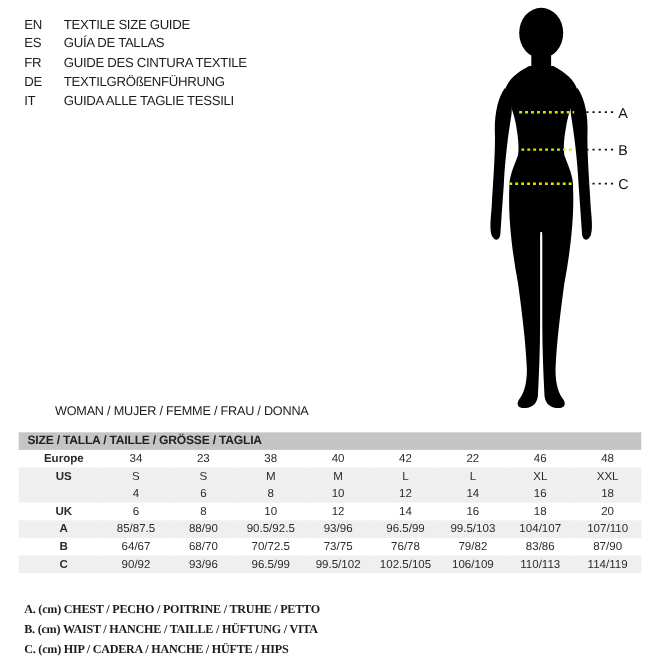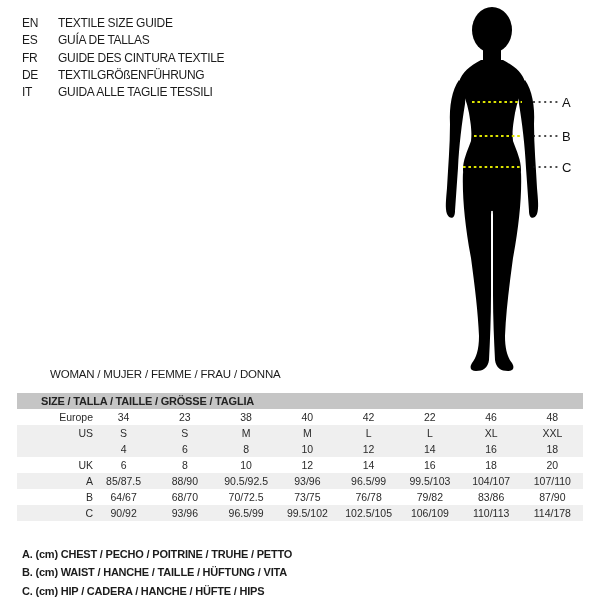--- a/index.html
+++ b/index.html
@@ -16,29 +16,29 @@
   #figure{position:absolute;left:420px;top:0;width:180px;height:380px;}
   .fig-letter{position:absolute;left:562px;font-size:13px;font-weight:normal;color:#111;}
   #letter-a{top:95px;} #letter-b{top:129px;} #letter-c{top:160px;}
 
   
   #section-title{position:absolute;left:22px;top:368px;font-weight:normal;font-size:11.5px;letter-spacing:-.2px;margin-left:28px;}
 
   
   #size-table-wrap{position:absolute;left:17px;top:393px;width:566px;}
   #size-table-header{height:16px;line-height:16px;background:#c5c5c5;color:#222;
-        font-weight:bold;font-size:11px;letter-spacing:-.2px;padding-left:24px;box-sizing:border-box;}
+        font-weight:bold;font-size:11px;letter-spacing:-.2px;padding-left:8px;box-sizing:border-box;}
   table{border-collapse:collapse;table-layout:fixed;width:566px;}
   td{height:16px;padding:0;font-size:10.5px;color:#2b2b2b;text-align:center;white-space:nowrap;}
-  td.row-label{text-align:right;padding-left:6px;width:70px;}
+  td.row-label{text-align:center;padding-left:6px;width:70px;font-weight:bold;}
   tr.shade{background:#efefef;}
 
   
   #measurement-legend{position:absolute;left:22px;top:545px;}
-  .legend-line{height:18.3px;line-height:18.3px;font-weight:bold;font-size:11px;letter-spacing:-.2px;white-space:nowrap;}
+  .legend-line{height:18.3px;line-height:18.3px;font-weight:bold;font-size:11px;letter-spacing:-.2px;white-space:nowrap;font-family:Liberation Serif, serif;}
 </style>
 </head>
 <body>
 
 <div id="page">
 
   <div id="language-list">
     <div class="lang-row">
       <span class="lang-code">EN</span><span class="lang-title">TEXTILE SIZE GUIDE</span>
     </div>
@@ -160,21 +160,21 @@
           </tr>
           <tr class="shade">
             <td class="row-label">C</td>
             <td>90/92</td>
             <td>93/96</td>
             <td>96.5/99</td>
             <td>99.5/102</td>
             <td>102.5/105</td>
             <td>106/109</td>
             <td>110/113</td>
-            <td>114/178</td>
+            <td>114/119</td>
           </tr>
         </tbody>
     </table>
   </div>
 
   <div id="measurement-legend">
     <div class="legend-line">A. (cm) CHEST / PECHO / POITRINE / TRUHE / PETTO</div>
     <div class="legend-line">B. (cm) WAIST / HANCHE / TAILLE / HÜFTUNG / VITA</div>
     <div class="legend-line">C. (cm) HIP / CADERA / HANCHE / HÜFTE / HIPS</div>
   </div>

